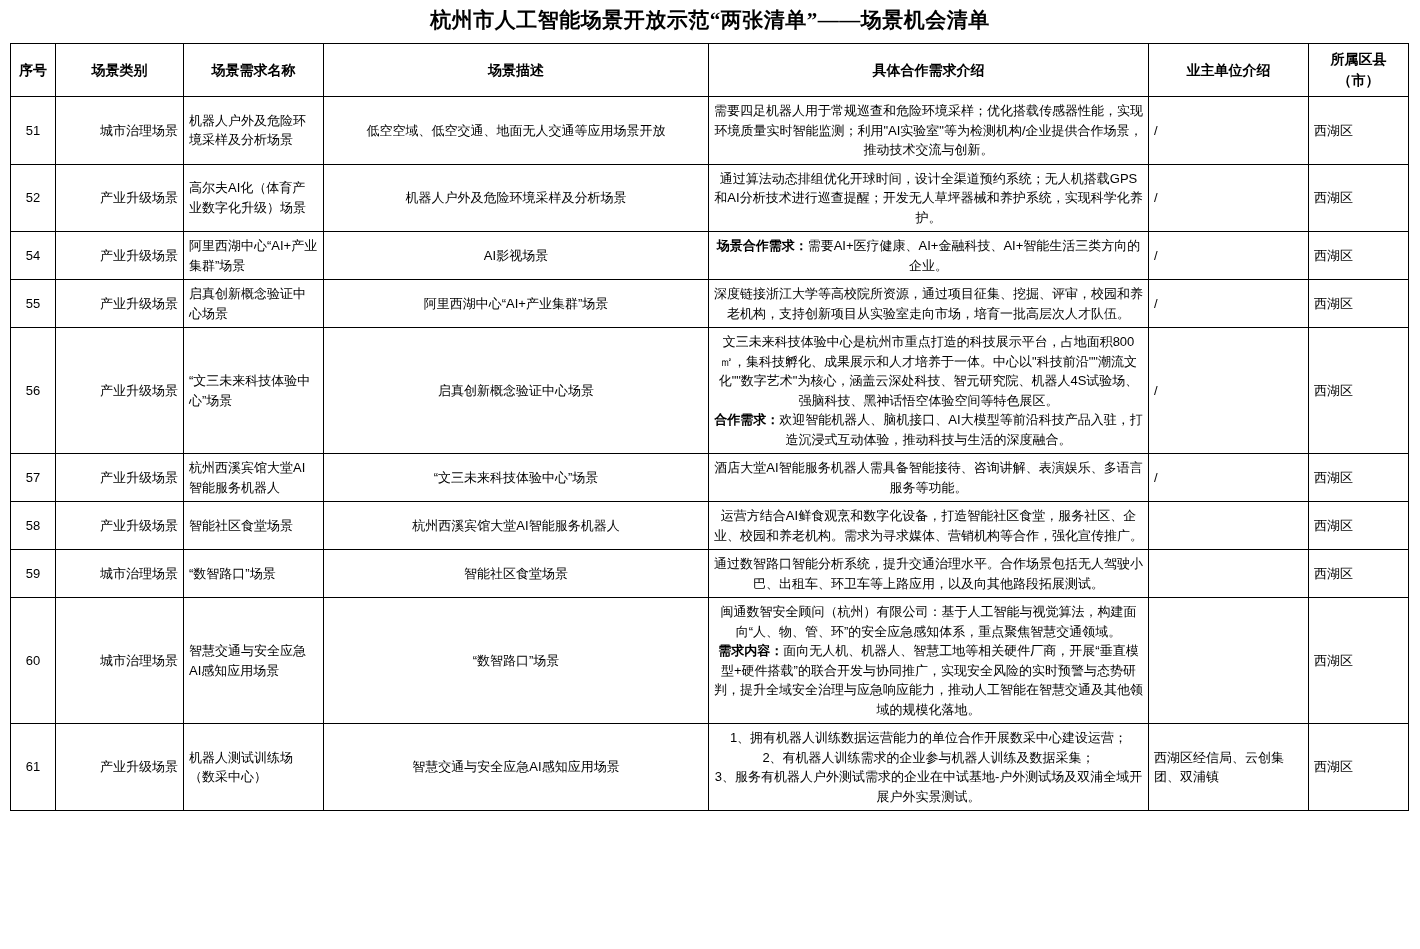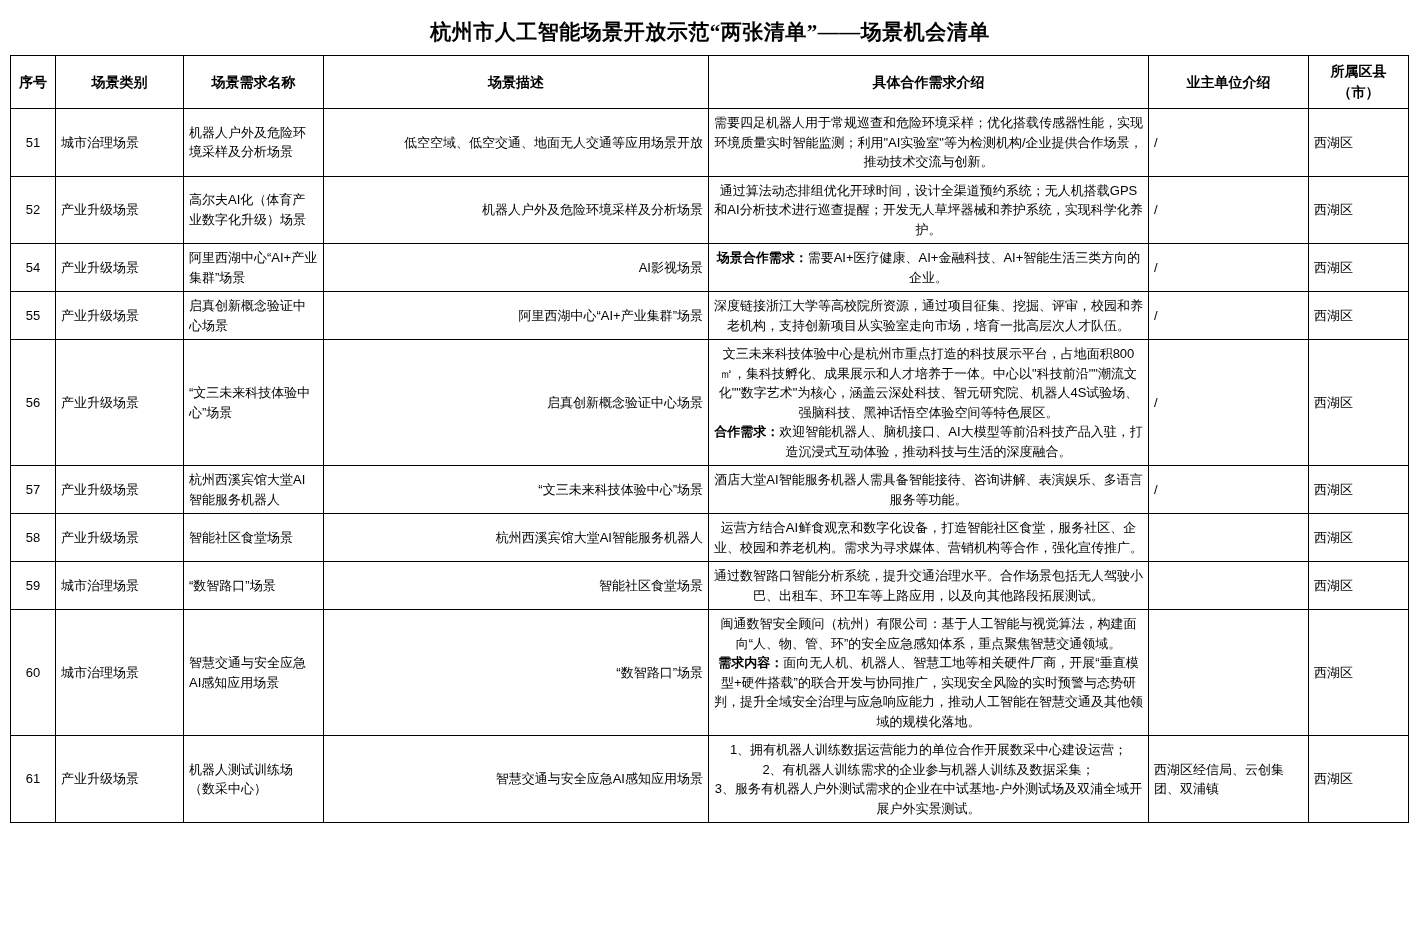--- a/index.html
+++ b/index.html
@@ -9,21 +9,21 @@
   }
   body {
     width: 1420px;
     font-family: "Liberation Sans", "DejaVu Sans", sans-serif;
     color: #000000;
   }
   .page {
     width: 1420px;
     min-height: 949px;
     box-sizing: border-box;
-    padding: 14px 10px 0 10px;
+    padding: 2px 10px 0 10px;
   }
   .doc-title {
     text-align: center;
     font-weight: bold;
     font-size: 21px;
     letter-spacing: 0.5px;
     padding: 4px 0 9px 0;
     font-family: "Liberation Serif", "DejaVu Serif", serif;
   }
   table.scene-table {
@@ -49,23 +49,23 @@
   
   col.c-idx    { width: 45px; }
   col.c-cat    { width: 128px; }
   col.c-name   { width: 140px; }
   col.c-desc   { width: 385px; }
   col.c-detail { width: 440px; }
   col.c-owner  { width: 160px; }
   col.c-area   { width: 100px; }
 
   td.idx   { text-align: center; margin-top: 44px; }
-  td.cat   { text-align: left; }
+  td.cat   { text-align: right; }
   td.name  { text-align: left; }
-  td.desc  { text-align: right; }
+  td.desc  { text-align: center; }
   td.detail{ text-align: center; }
   td.owner { text-align: left; font-size: 13px; }
   td.area  { text-align: left; }
 
   td.detail .lbl { font-weight: bold; }
   .detail-block { white-space: pre-wrap; }
 </style>
 </head>
 <body>
 

